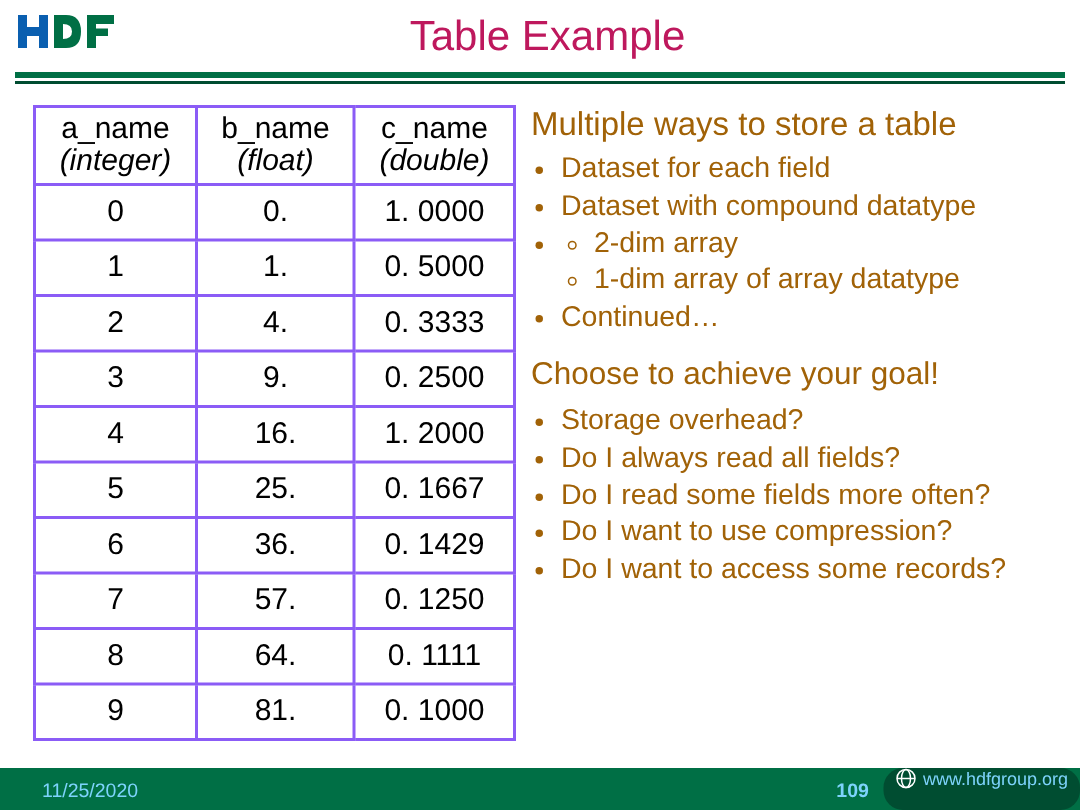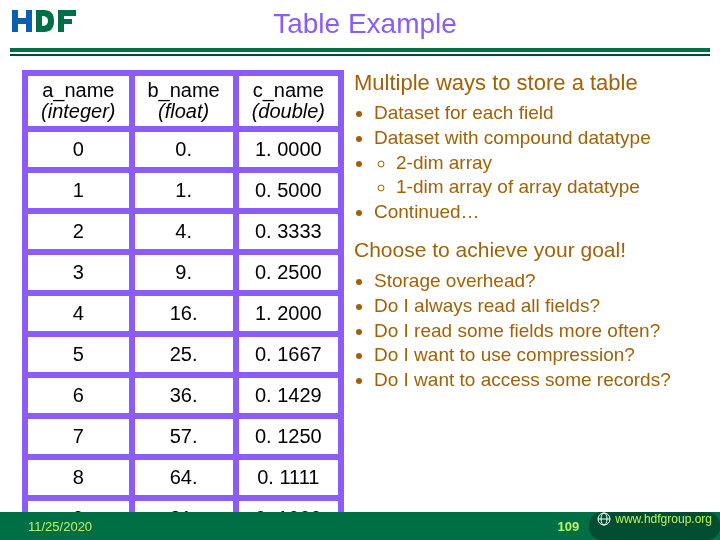--- a/index.html
+++ b/index.html
@@ -1,40 +1,40 @@
 <!DOCTYPE html>
 <html><head>
 <meta charset="utf-8">
 <style>
   * { box-sizing: border-box; margin: 0; padding: 0; }
   html, body { width: 720px; height: 540px; font-family: Arial, Helvetica, sans-serif; background: #fff; }
   .slide { width: 720px; height: 540px; position: relative; }
   .topbar { display: flex; align-items: center; height: 48px; padding-left: 10px; }
   .logo { width: 70px; height: 40px; position: relative; }
-  .title { flex: 1; text-align: center; font-size: 28px; color: #8b5cf6; padding-right: 70px; }
+  .title { flex: 1; text-align: center; font-size: 28px; color: #be185d; padding-right: 70px; }
   .hr1 { height: 4px; background: #006f45; margin: 0 10px; }
   .hr2 { height: 2px; background: #004d31; margin: 2px 10px 0 10px; }
 
   .body { display: flex; margin: 14px 10px 0 22px; }
   .tablewrap { width: 322px; }
   table { border-collapse: collapse; width: 100%; }
-  th, td { border: 6px solid #8b5cf6; text-align: center; font-size: 20px; }
+  th, td { border: 2px solid #8b5cf6; text-align: center; font-size: 20px; }
   th { font-weight: normal; padding: 4px 6px; }
   th .hn { display: block; line-height: 1.05; }
   th .ht { display: block; line-height: 1.05; font-style: italic; }
   td { padding: 6px 4px; }
 
   .right { flex: 1; margin-left: 10px; font-size: 19px; color: #a16207; }
   .right h2 { font-size: 22px; font-weight: normal; margin-bottom: 6px; }
   .right ul { list-style: disc; margin-left: 20px; }
   .right ul ul { list-style: circle; margin-left: 22px; }
   .right li { line-height: 1.2; margin-bottom: 2px; }
   .right .goal { margin-top: 14px; margin-bottom: 8px; font-size: 21px; }
 
-  .footer { position: absolute; bottom: 0; left: 0; right: 0; height: 28px; background: #006f45; color: #bef264; display: flex; align-items: center; font-size: 13px; }
+  .footer { position: absolute; bottom: 0; left: 0; right: 0; height: 28px; background: #006f45; color: #7dd3fc; display: flex; align-items: center; font-size: 13px; }
   .footer .date { margin-left: 28px; }
   .footer .spacer { flex: 1; }
   .footer .pagenum { margin-right: 10px; font-weight: bold; }
   .footer .badge { background: #004d31; height: 28px; display: flex; align-items: flex-start; padding: 0 8px; gap: 4px; border-radius: 13px; }
   .footer .badge span { font-size: 12px; }
 
   
   .logo svg { width: 70px; height: 40px; }
 </style>
 </head>

